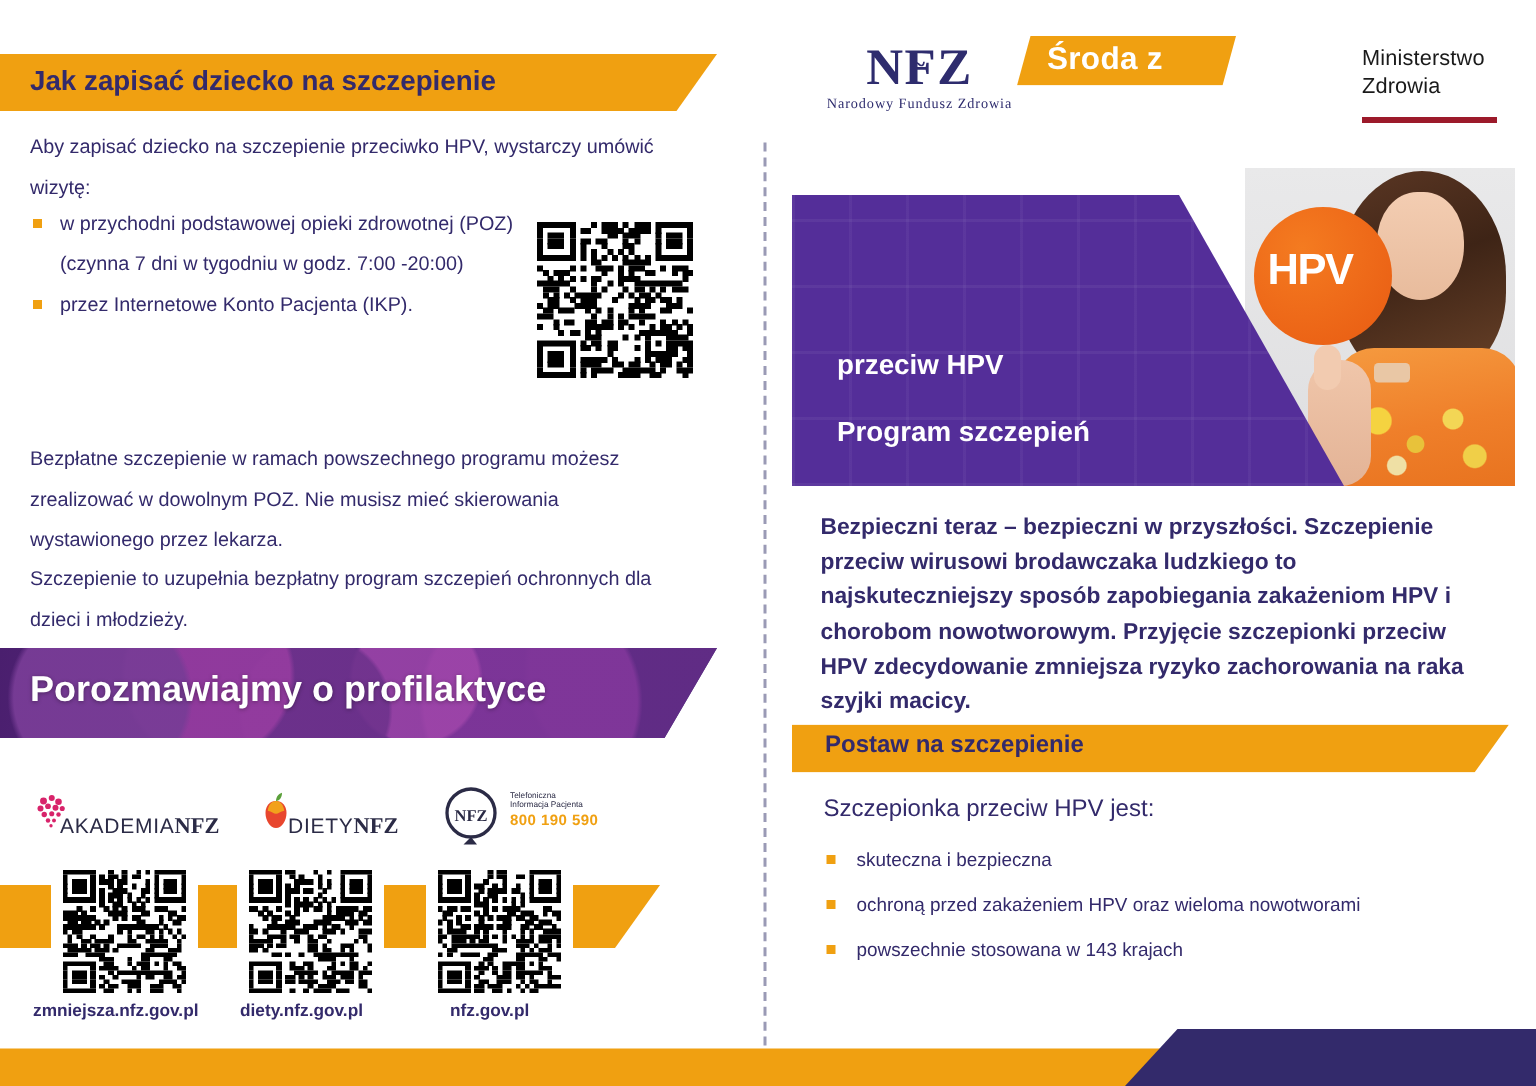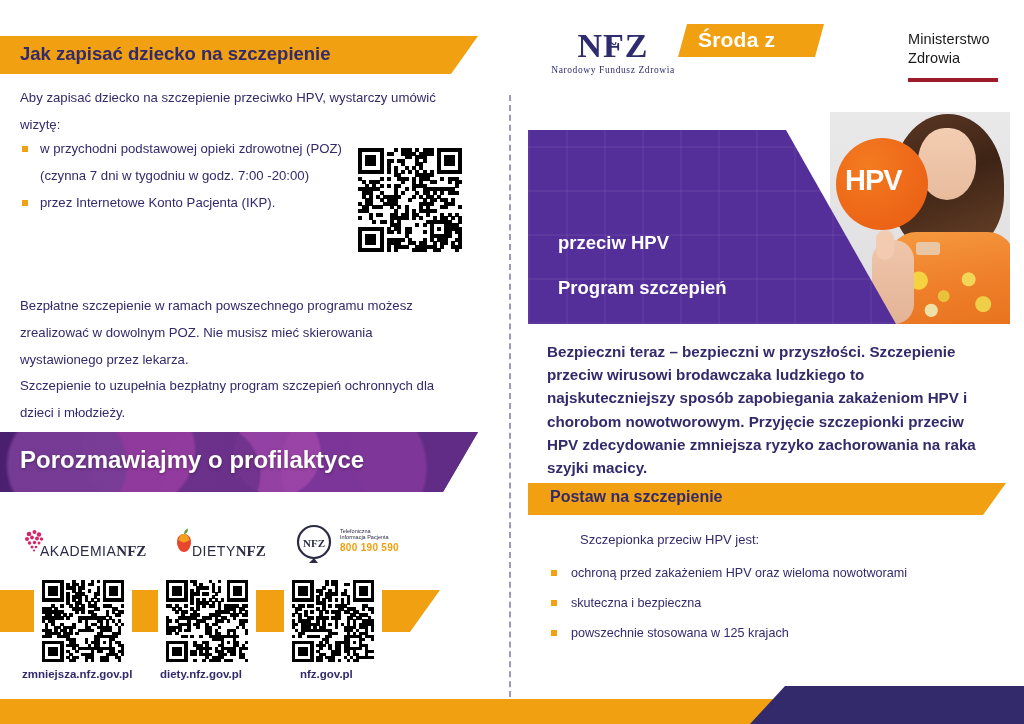--- a/index.html
+++ b/index.html
@@ -120,21 +120,21 @@
   #banner-purple .bt{position:absolute;left:30px;top:90px;color:#fff;font-weight:bold;font-size:18.5px;
        line-height:45px;}
 
   #lead{position:absolute;left:547px;top:340px;width:446px;font-size:15.2px;font-weight:bold;
        line-height:23.2px;color:#332a6b;}
 
   #right-head{position:absolute;left:528px;top:483px;width:478px;height:32px;background:#f0a011;
        clip-path:polygon(0 0,478px 0,455px 32px,0 32px);}
   #right-head .rt{position:absolute;left:22px;top:5px;font-size:16px;font-weight:bold;color:#332a6b;}
 
-  #p-vac{position:absolute;left:549px;top:529px;width:430px;font-size:13px;line-height:22px;margin-left:31px;}
+  #p-vac{position:absolute;left:549px;top:529px;width:430px;font-size:16px;line-height:22px;}
   #ul-2{position:absolute;left:549px;top:558px;width:440px;list-style:none;margin:0;padding:0;}
   #ul-2 li{position:relative;padding-left:22px;font-size:12.6px;line-height:30px;}
   #ul-2 li:before{content:"";position:absolute;left:2px;top:12px;width:6px;height:6px;background:#f0a011;}
 
   
   #footer-orange{position:absolute;left:0;top:699px;width:790px;height:25px;background:#f0a011;}
   #footer-purple{position:absolute;left:0;top:686px;width:1024px;height:38px;background:#332a6b;
        clip-path:polygon(785px 0,1024px 0,1024px 38px,750px 38px);}
 
   .qrpx{position:absolute;background:#000;}
@@ -1044,19 +1044,19 @@
 </div>
 
 <div id="lead">Bezpieczni teraz – bezpieczni w przyszłości. Szczepienie przeciw wirusowi brodawczaka ludzkiego to najskuteczniejszy sposób zapobiegania zakażeniom HPV i chorobom nowotworowym. Przyjęcie szczepionki przeciw HPV zdecydowanie zmniejsza ryzyko zachorowania na raka szyjki macicy.</div>
 
 <div id="right-head">
   <div class="rt">Postaw na szczepienie</div>
 </div>
 
 <div id="p-vac">Szczepionka przeciw HPV jest:</div>
 <ul id="ul-2">
+    <li>skuteczna i bezpieczna</li>
     <li>ochroną przed zakażeniem HPV oraz wieloma nowotworami</li>
-    <li>skuteczna i bezpieczna</li>
-    <li>powszechnie stosowana w 125 krajach</li>
+    <li>powszechnie stosowana w 143 krajach</li>
   </ul>
 
 <div id="footer-orange"></div>
 <div id="footer-purple"></div>
 
 </body></html>

